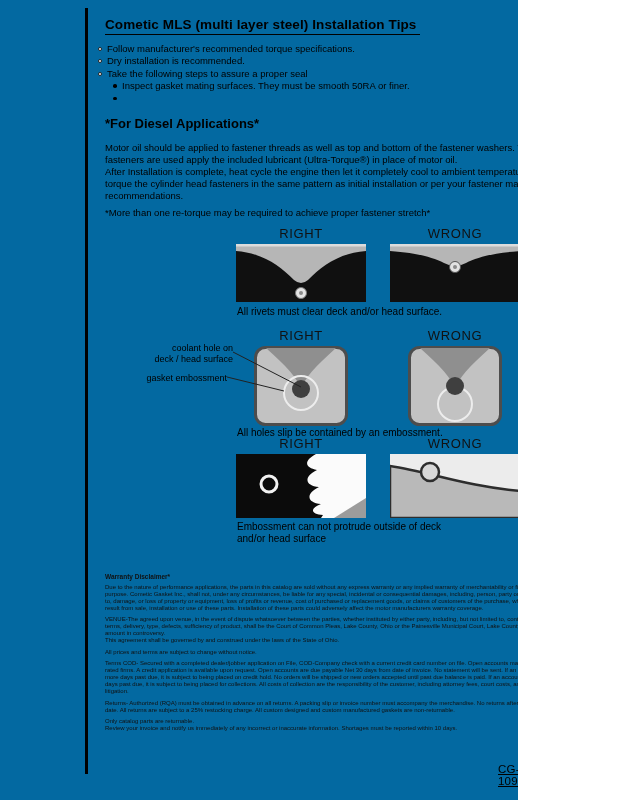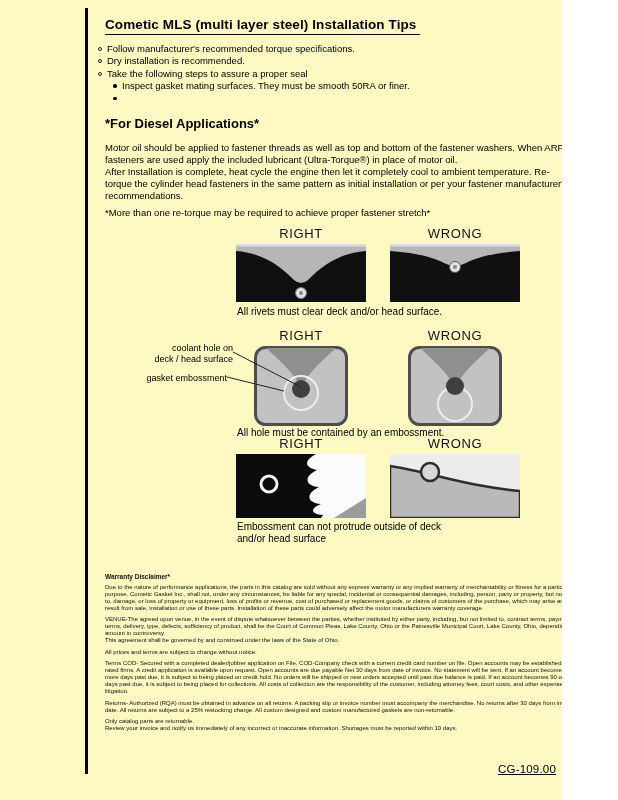--- a/index.html
+++ b/index.html
@@ -1,18 +1,18 @@
 <!DOCTYPE html>
 <html><head>
 <meta charset="utf-8">
 <style>
   * { margin:0; padding:0; box-sizing:border-box; }
   html,body { background:#ffffff; }
   #page {
-    position:relative; width:562px; height:800px; background:#fef9c3;
+    position:relative; width:518px; height:800px; background:#0369a1;
     font-family:"Liberation Sans", sans-serif; color:#000; overflow:hidden;
   }
 
   
   .left-rule { position:absolute; left:85px; top:8px; width:3px; height:766px; background:#000; }
 
   
   .page-title {
     position:absolute; left:105px; top:17px;
     font-size:13.5px; font-weight:bold; letter-spacing:0.1px;
@@ -143,21 +143,21 @@
   </div>
   <div class="callout callout-coolant">
     <div>coolant hole on</div>
     <div>deck / head surface</div>
   </div>
   <div class="callout callout-emboss">gasket embossment</div>
   <svg class="callout-lines" viewBox="0 0 80 46">
     <line x1="7" y1="4" x2="75" y2="39" stroke="#222" stroke-width="1"></line>
     <line x1="1" y1="29" x2="58" y2="43" stroke="#222" stroke-width="1"></line>
   </svg>
-  <div class="caption cap-holes">All hole must be contained by an embossment.</div>
+  <div class="caption cap-holes">All holes slip be contained by an embossment.</div>
 
   <div class="diag-row row-emboss">
     <div class="diag-col">
       <div class="diag-hdr">RIGHT</div>
       <svg width="130" height="64" viewBox="0 0 130 64">
         <rect width="130" height="64" fill="#fbfbfb"></rect>
         <path d="M0,0 H80 C67,7 69,14 81,16 C67,23 69,32 83,33 C69,40 71,49 85,50 C73,55 75,60 87,61 L85,64 H0 Z" fill="#0b0b0b"></path>
         <circle cx="33" cy="30" r="8" fill="none" stroke="#f2f2f2" stroke-width="3"></circle>
         <path d="M98,64 L130,44 L130,64 Z" fill="#9c9c9c"></path>
       </svg>

